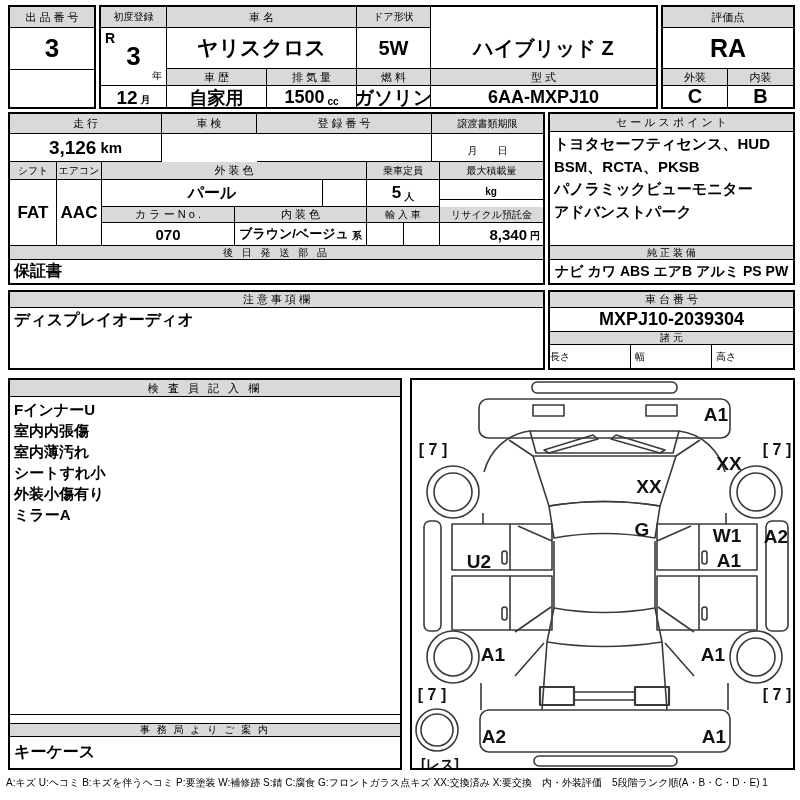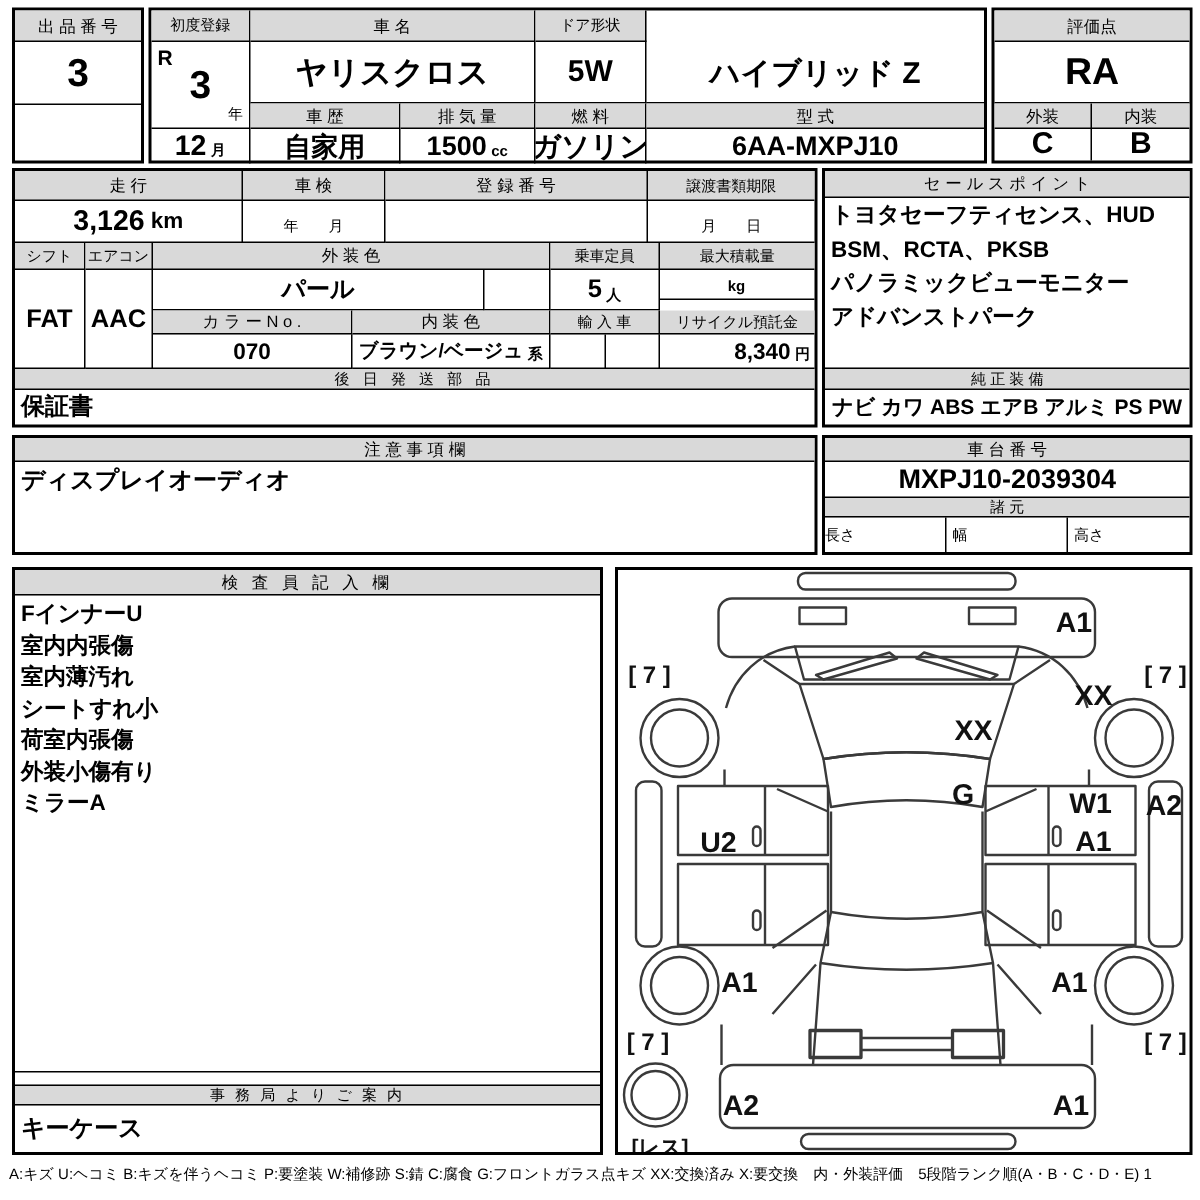--- a/index.html
+++ b/index.html
@@ -81,21 +81,20 @@
   <div class="box" style="left:8px;top:112px;width:537px;height:173px">
     <div class="hd br" style="left:0;top:0;width:152px;height:20px">走  行</div>
     <div class="hd br" style="left:152px;top:0;width:95px;height:20px">車 検</div>
     <div class="hd br" style="left:247px;top:0;width:175px;height:20px">登 録 番 号</div>
     <div class="hd s10" style="left:422px;top:0;width:111px;height:20px">譲渡書類期限</div>
 
     <div class="v br bb" style="left:0;top:20px;width:152px;height:28px">
       <span style="font-size:19px">3,126</span>
       <span style="font-size:15px;font-weight:bold;margin-left:4px">km</span>
     </div>
-    <div class="v br bb ph" style="left:152px;top:20px;width:95px;height:28px;align-items:flex-end;padding-bottom:3px">年　　月</div>
     <div class="v br bb" style="left:247px;top:20px;width:175px;height:28px"></div>
     <div class="v bb ph" style="left:422px;top:20px;width:111px;height:28px;align-items:flex-end;padding-bottom:3px">月　　日</div>
 
     <div class="hd s10 br" style="left:0;top:48px;width:47px;height:18px">シフト</div>
     <div class="hd s10 br" style="left:47px;top:48px;width:45px;height:18px">エアコン</div>
     <div class="hd br" style="left:92px;top:48px;width:265px;height:18px">外 装 色</div>
     <div class="hd s10 br" style="left:357px;top:48px;width:73px;height:18px">乗車定員</div>
     <div class="hd s10" style="left:430px;top:48px;width:103px;height:18px">最大積載量</div>
 
     <div class="v br bb" style="left:0;top:66px;width:47px;height:66px;font-size:17px">FAT</div>
@@ -157,21 +156,20 @@
     <div class="v left" style="left:162px;top:53px;width:81px;height:23px;font-size:10px;font-weight:normal;padding-left:4px">高さ</div>
   </div>
 
   <div class="box" style="left:8px;top:378px;width:394px;height:392px">
     <div class="hd" style="left:0;top:0;width:390px;height:17px;letter-spacing:3px">検 査 員 記 入 欄</div>
     <div class="abs lines note-lines bb" style="left:0;top:17px;width:390px;height:318px;padding-top:2px">
         <div>FインナーU</div>
         <div>室内内張傷</div>
         <div>室内薄汚れ</div>
         <div>シートすれ小</div>
-        <div>荷室内張傷</div>
         <div>外装小傷有り</div>
         <div>ミラーA</div>
       </div>
     <div class="hd bt" style="left:0;top:343px;width:390px;height:14px;font-size:10px;letter-spacing:2px">事 務 局 よ り ご 案 内</div>
     <div class="v left" style="left:0;top:357px;width:390px;height:31px;font-size:16px;padding-left:4px">キーケース</div>
   </div>
 
   <div class="box" style="left:410px;top:378px;width:385px;height:392px">
     <svg width="381" height="388" viewBox="0 0 381 388">
       <g stroke="#3a3a3a" fill="none" stroke-width="1.6" stroke-linejoin="round">

